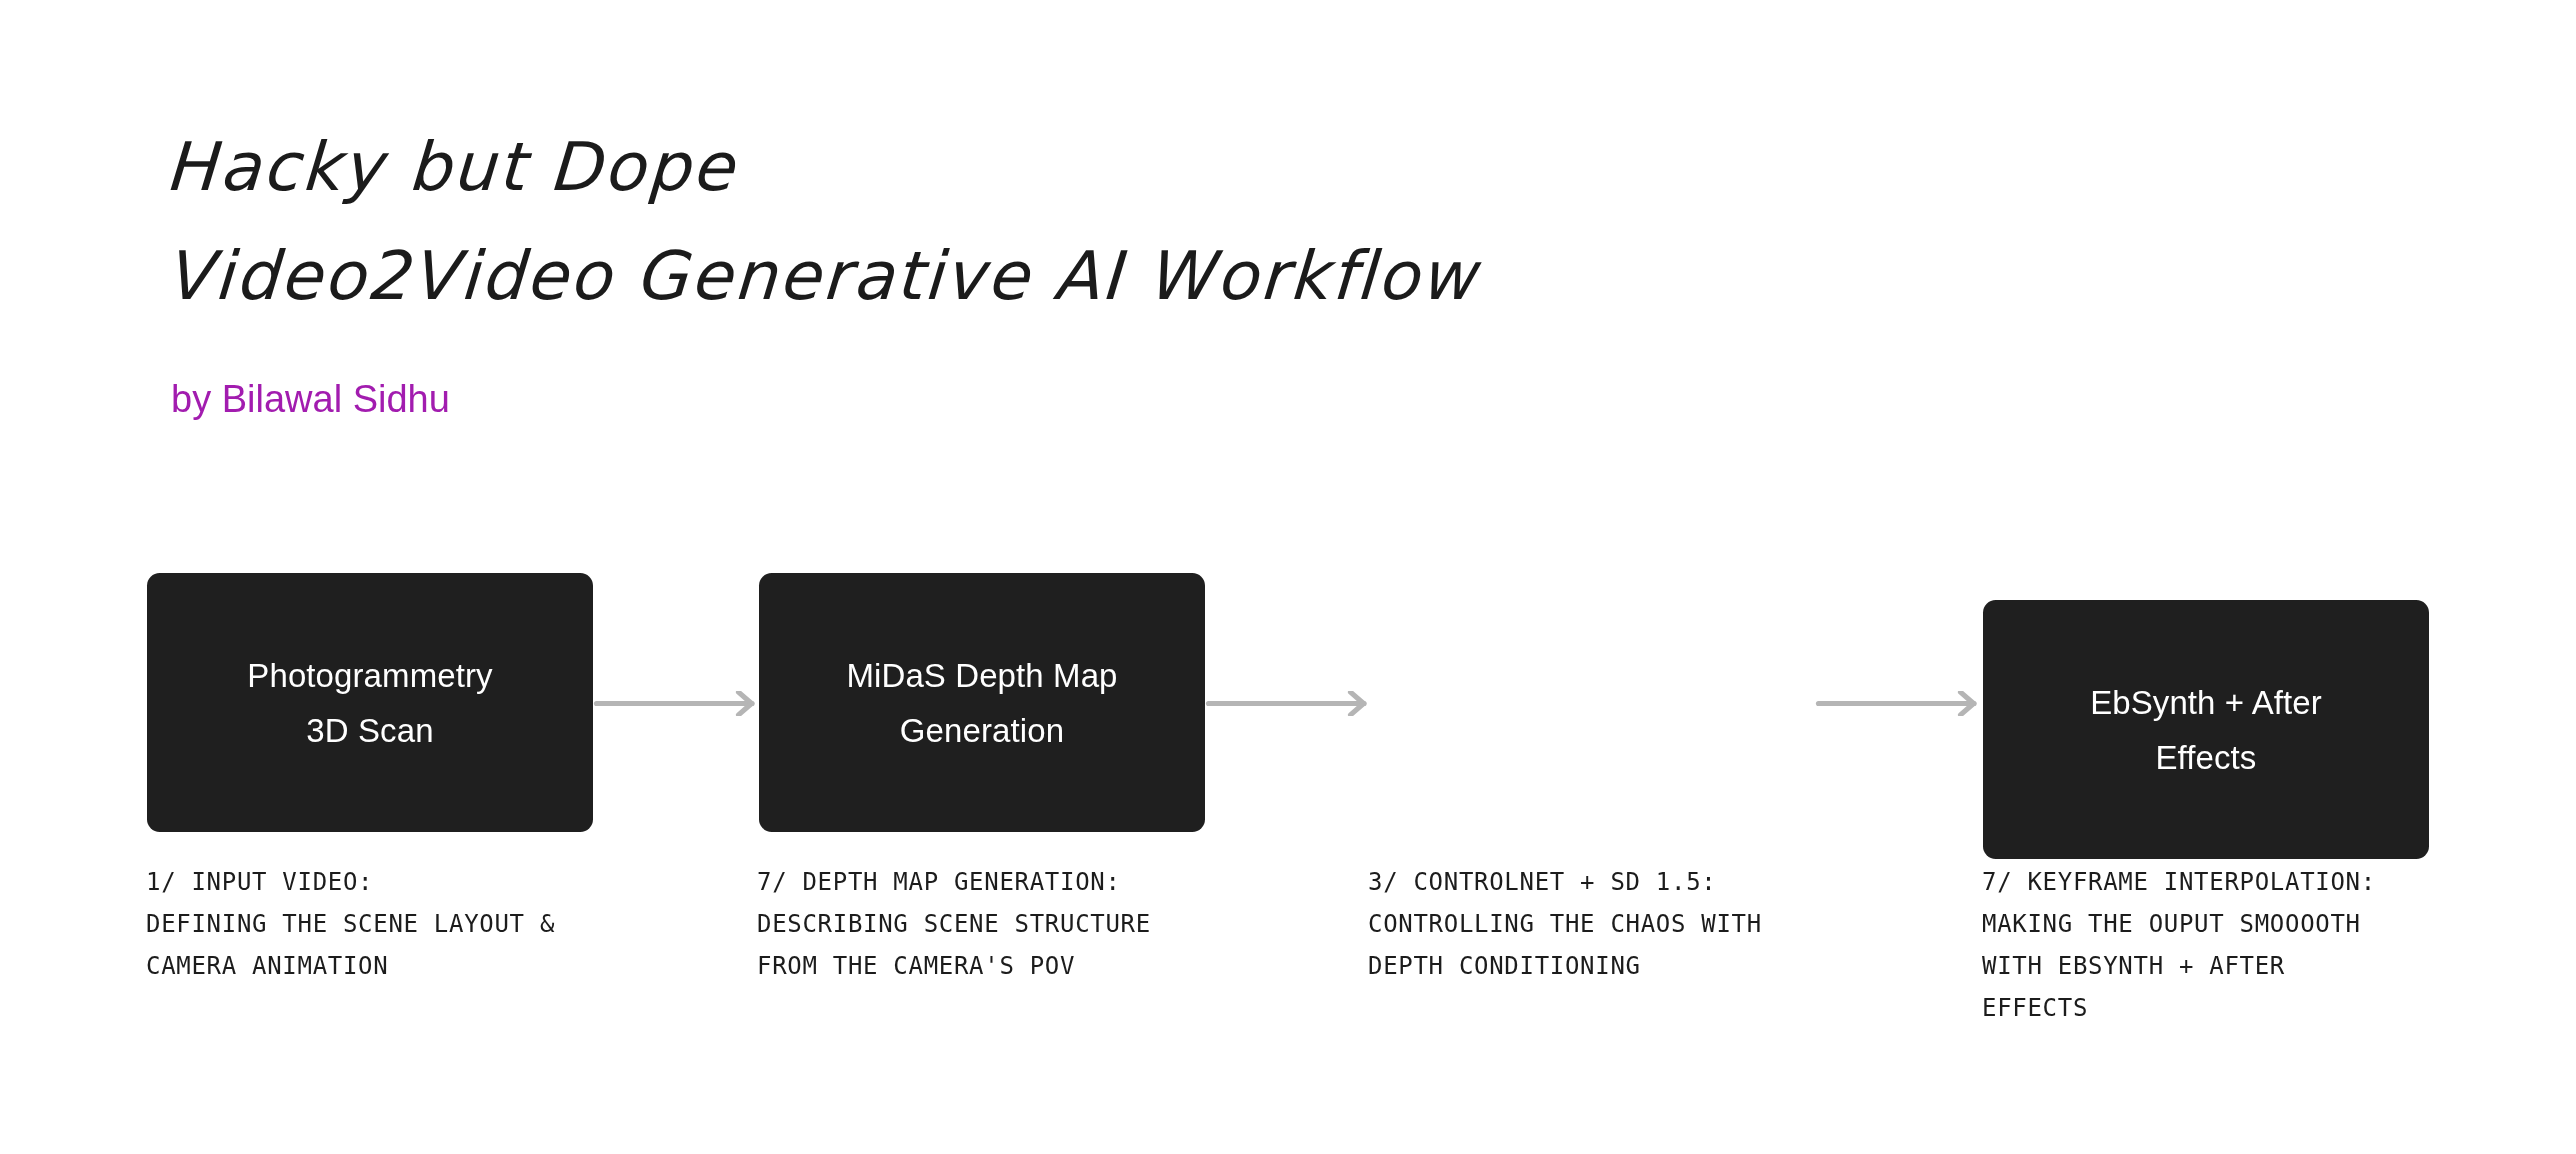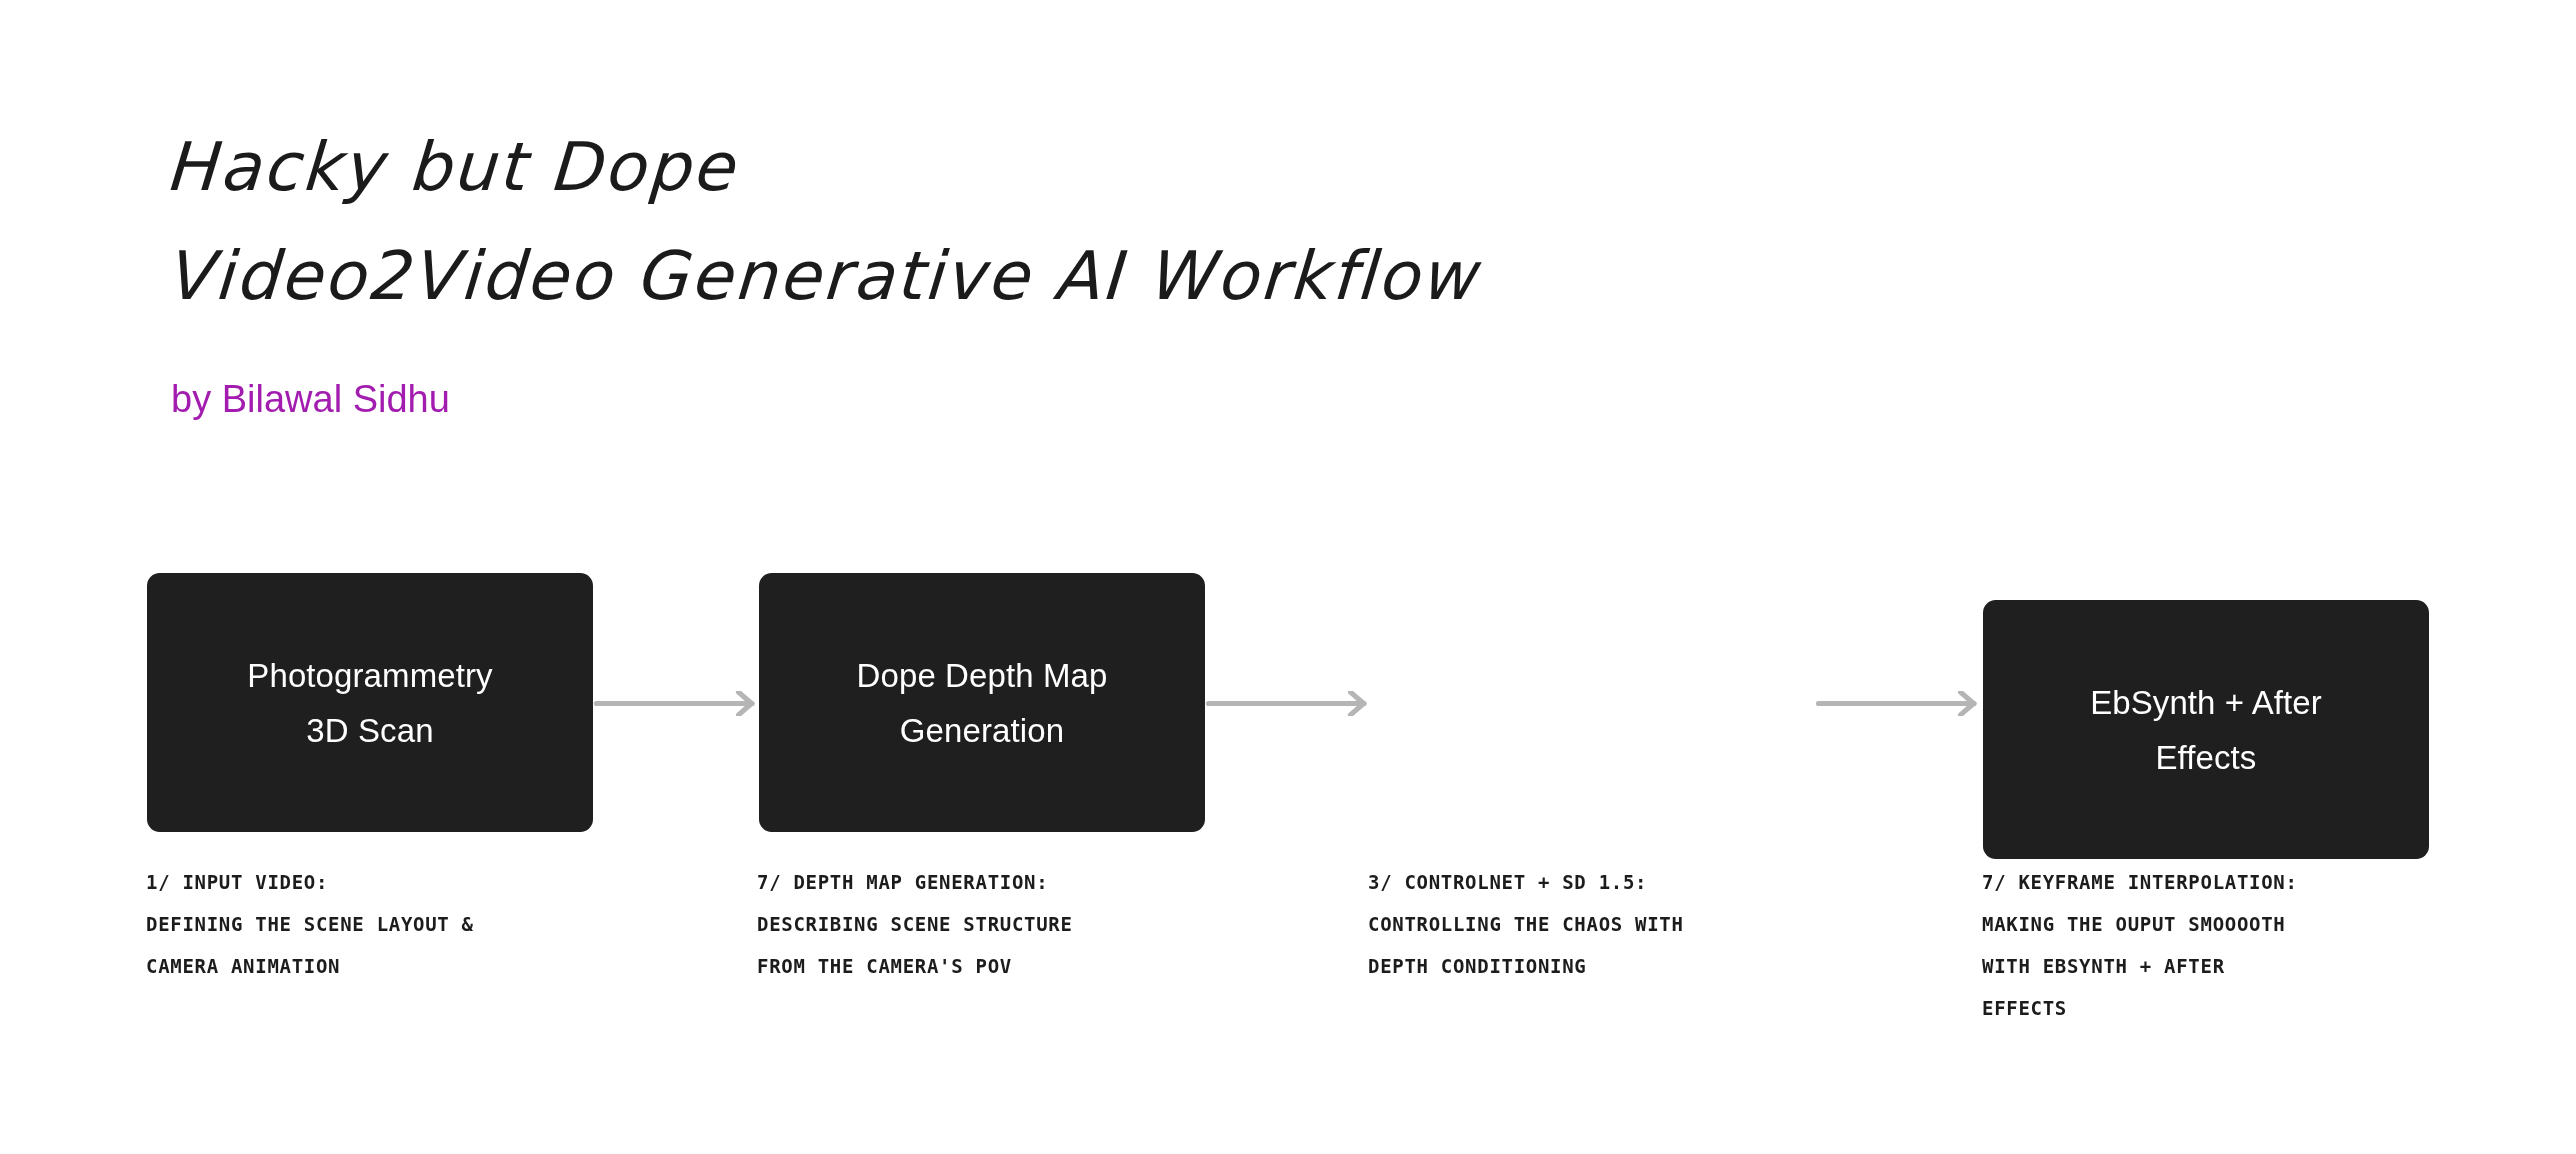--- a/index.html
+++ b/index.html
@@ -104,23 +104,23 @@
   .connector-1 { left: 1058px; }
   .connector-2 { left: 1668px; }
   .connector svg { display: block; width: 166px; height: 25px; }
 
   
   .caption {
     position: absolute;
     top: 861px;
     width: 472px;
     font-family: "DejaVu Sans Mono", "Liberation Mono", monospace;
-    font-size: 19px;
+    font-size: 24px;
     line-height: 42px;
-    font-weight: 700;
+    font-weight: 400;
     color: #1c1c1c;
     letter-spacing: 0.7px;
     white-space: pre-line;
   }
   .caption-0 { left: 146px; }
   .caption-1 { left: 757px; }
   .caption-2 { left: 1368px; }
   .caption-3 { left: 1982px; }
 </style>
 </head>
@@ -136,21 +136,21 @@
 
   <div class="step step-0">
     <div class="step-box">
       <span class="step-label">Photogrammetry
 3D Scan</span>
     </div>
   </div>
 
   <div class="step step-1">
     <div class="step-box">
-      <span class="step-label">Dope Depth Map
+      <span class="step-label">MiDaS Depth Map
 Generation</span>
     </div>
   </div>
 
 
   <div class="step step-3">
     <div class="step-box">
       <span class="step-label">EbSynth + After
 Effects</span>
     </div>

